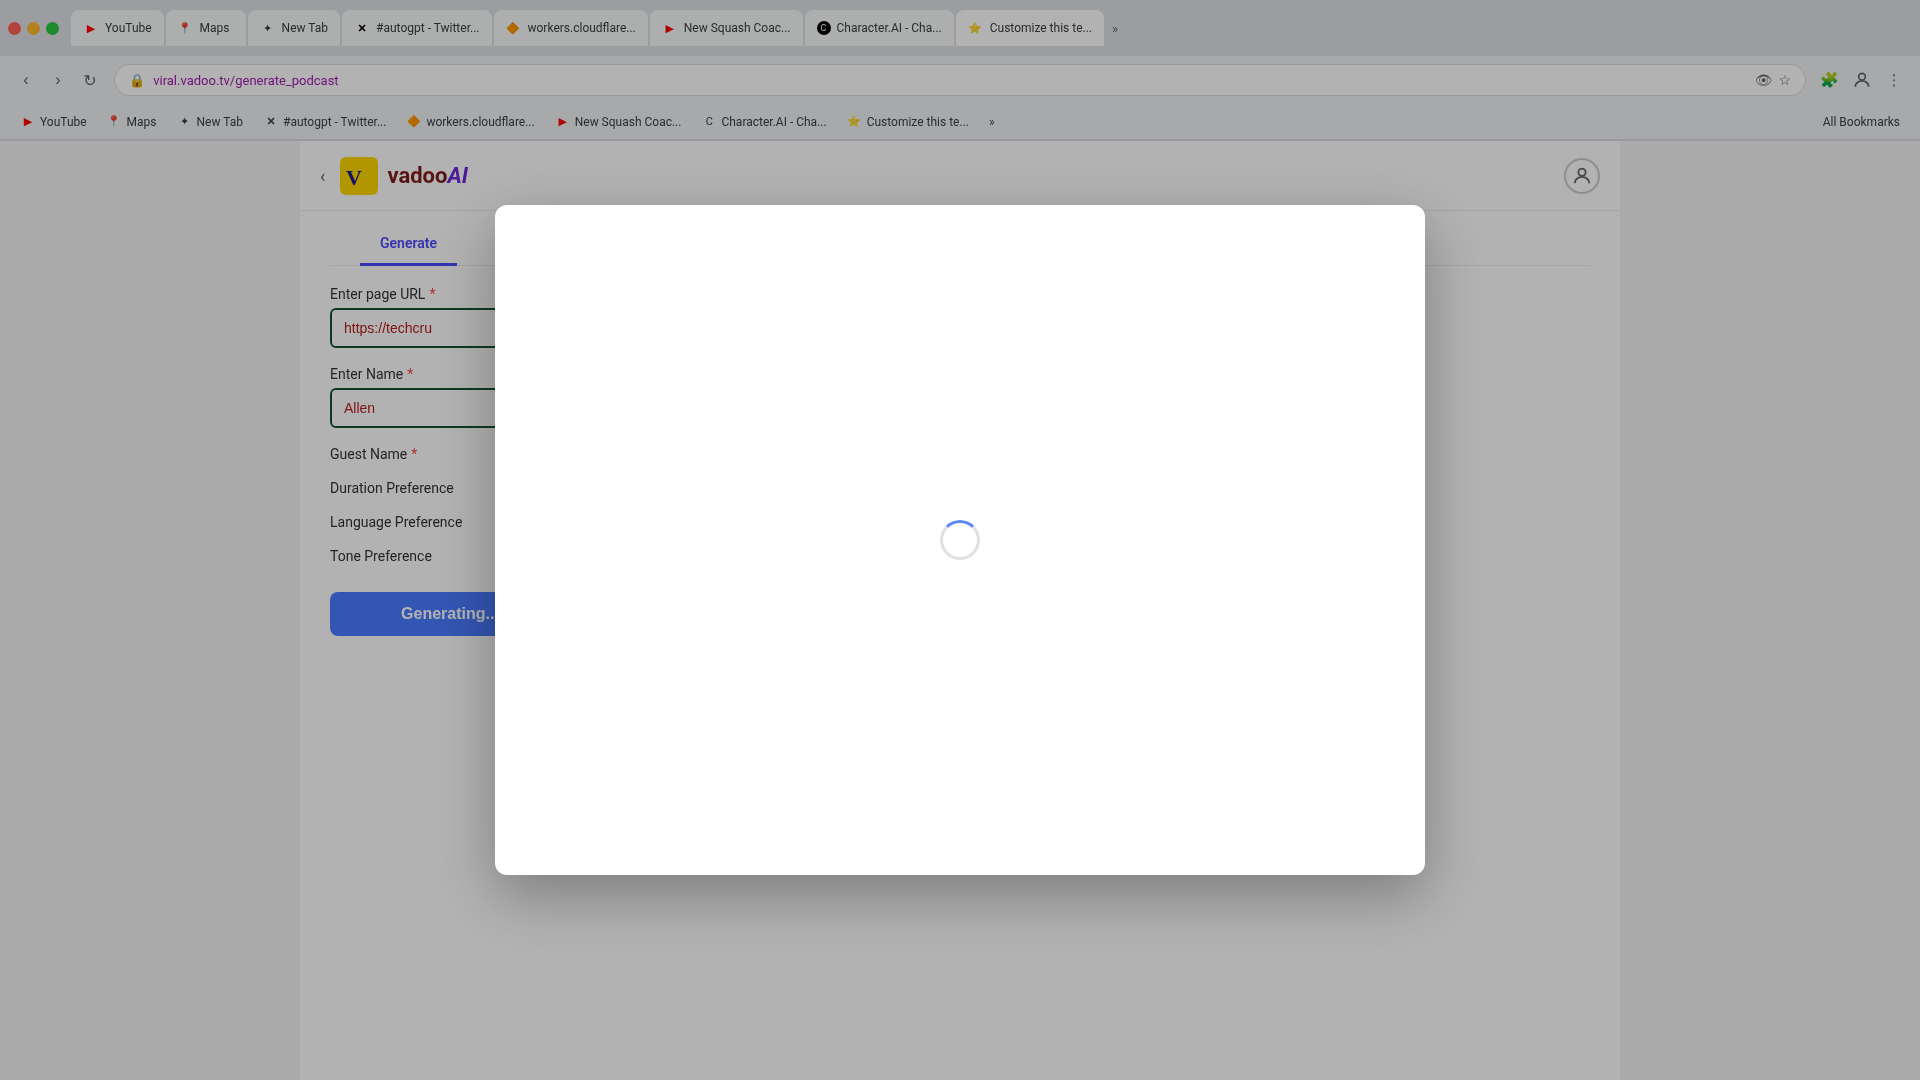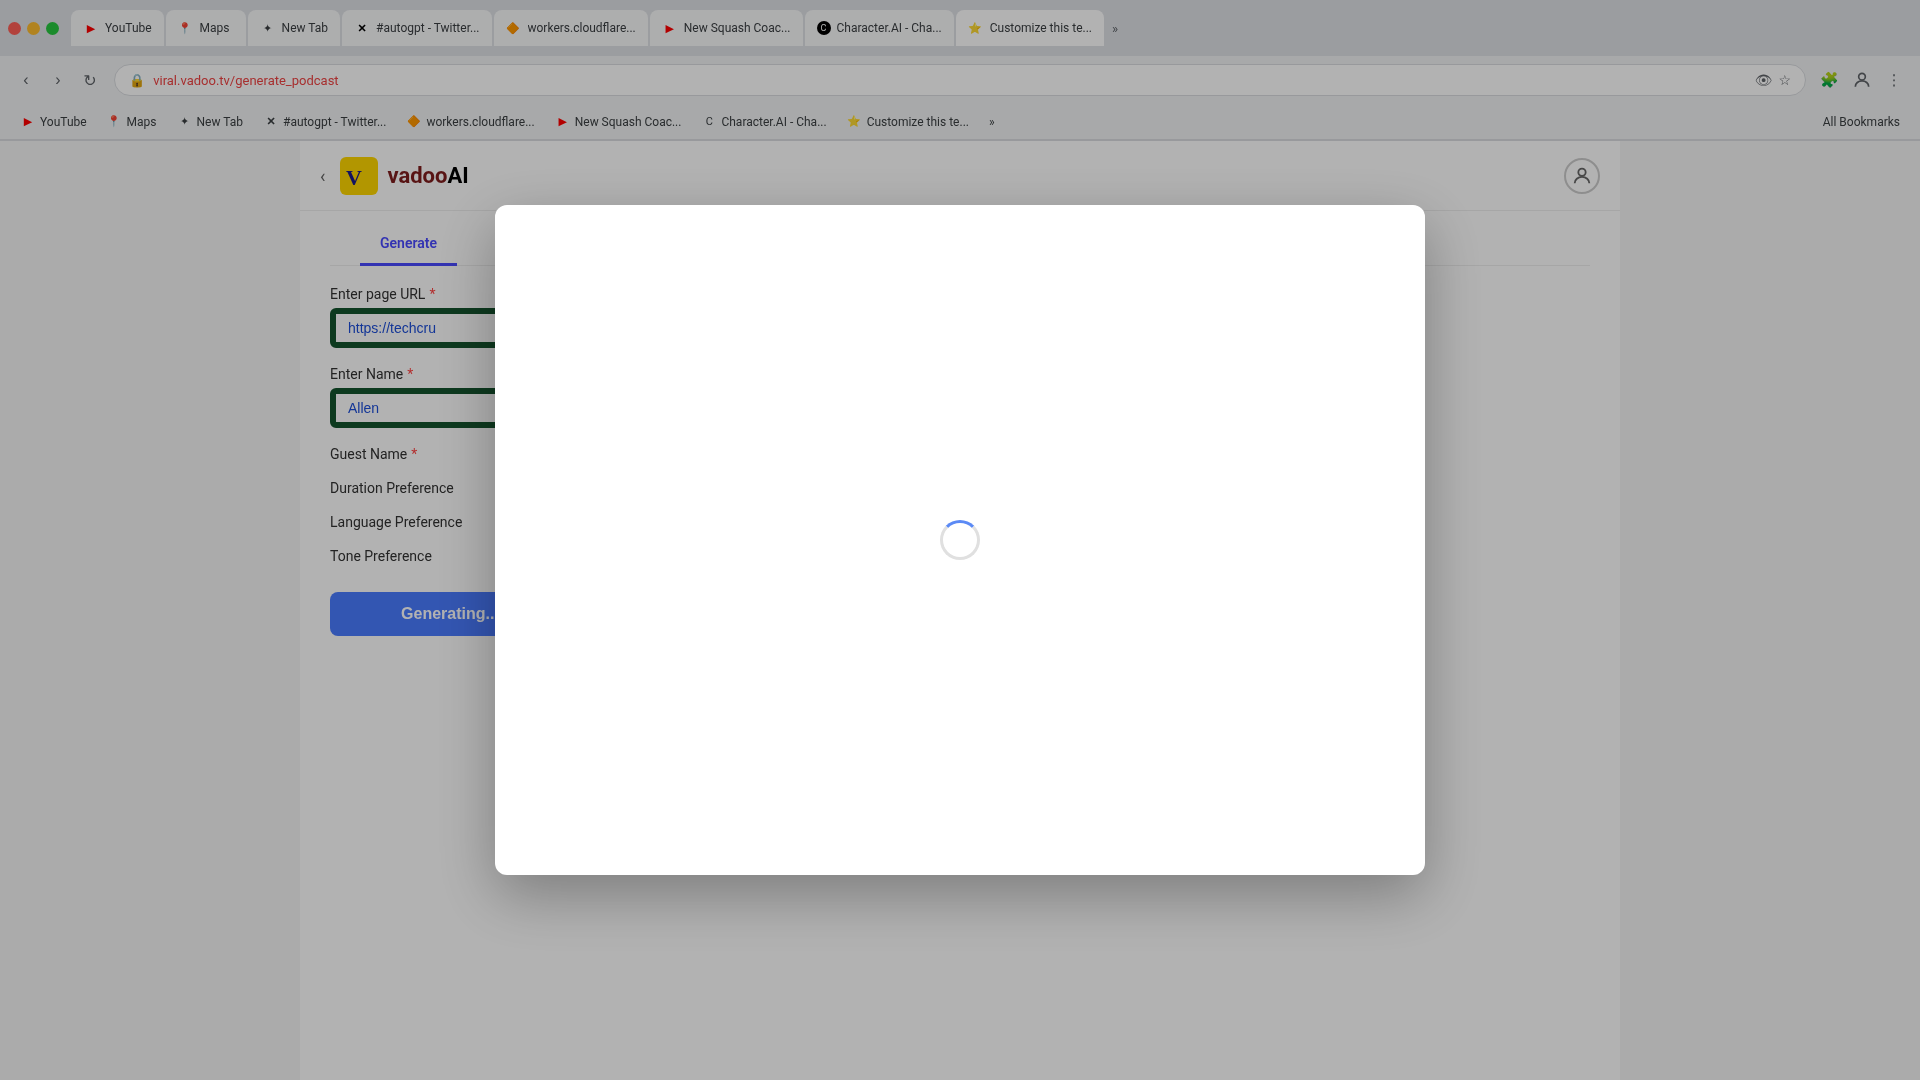--- a/index.html
+++ b/index.html
@@ -134,21 +134,21 @@
       border-radius: 16px;
       border: 1px solid #dadce0;
       display: flex;
       align-items: center;
       padding: 0 14px;
       gap: 8px;
     }
 
     .address-text {
       font-size: 13px;
-      color: #ef4444;
+      color: #a21caf;
       flex: 1;
     }
 
     .address-icons {
       display: flex;
       gap: 6px;
       align-items: center;
       color: #5f6368;
       font-size: 14px;
     }
@@ -264,25 +264,25 @@
     }
 
     .field-required {
       color: #ff4444;
       font-size: 14px;
     }
 
     .field-input {
       width: 240px;
       height: 40px;
-      border: 6px solid #14532d;
+      border: 2px solid #14532d;
       border-radius: 6px;
       padding: 0 12px;
       font-size: 14px;
-      color: #1d4ed8;
+      color: #b91c1c;
       background: #fff;
     }
 
     .generate-btn {
       width: 240px;
       height: 44px;
       background: #4a7bff;
       color: white;
       border: none;
       border-radius: 8px;
@@ -508,21 +508,21 @@
         <span class="nav-back">‹</span>
         <div class="vadoo-logo">
 
           <div class="vadoo-logo-icon">
             <svg width="38" height="38" viewBox="0 0 38 38">
               <rect width="38" height="38" rx="6" fill="#ffd700"></rect>
               <text x="6" y="28" font-size="22" font-weight="900" fill="#1a1a8a" font-family="Arial Black">V</text>
             </svg>
           </div>
           <span class="vadoo-logo-text">
-            <span>vadoo</span><span style="color:#000000;">AI</span>
+            <span>vadoo</span><span style="color:#6d28d9;font-style:italic;">AI</span>
           </span>
         </div>
       </div>
       <div class="user-circle">
         <svg width="22" height="22" viewBox="0 0 24 24" fill="none" stroke="#666" stroke-width="2">
           <circle cx="12" cy="8" r="4"></circle>
             <path d="M4 20c0-4 3.6-7 8-7s8 3 8 7"></path>
         </svg>
       </div>
     </div>

